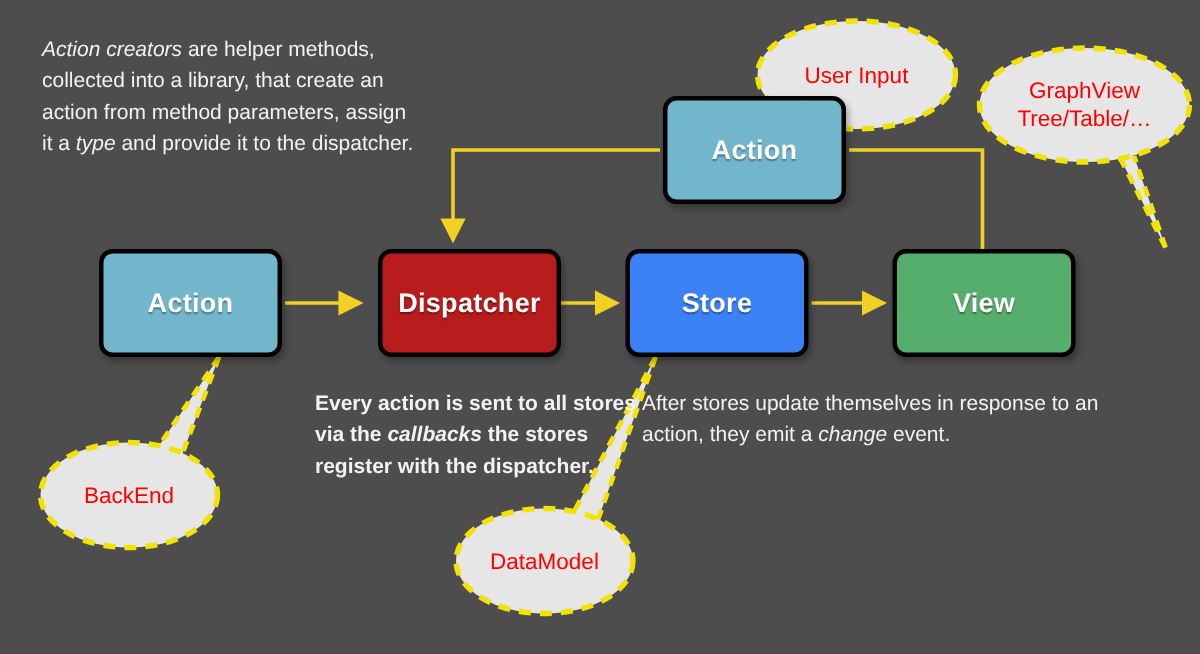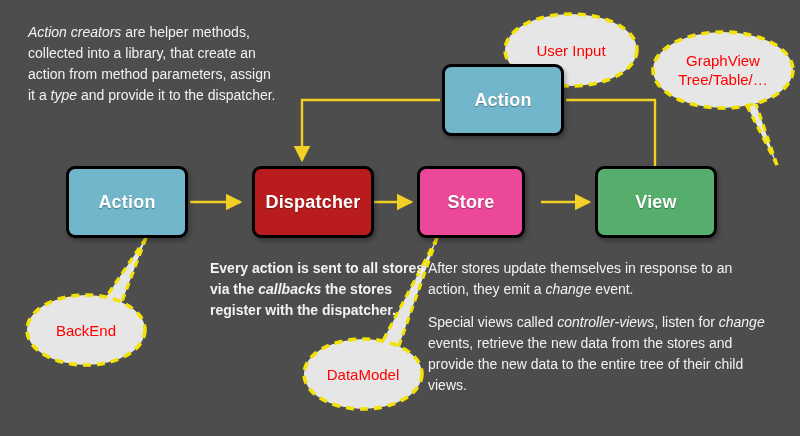--- a/index.html
+++ b/index.html
@@ -36,21 +36,21 @@
   .node-label {
     color: #ffffff;
     font-weight: bold;
     font-size: 18px;
     letter-spacing: .2px;
     text-shadow: 0 1px 1px rgba(0,0,0,.35);
     white-space: nowrap;
   }
   #node-action-left  { left: 66px;  top: 166px; width: 122px; height: 72px; background: #72b6cb; }
   #node-dispatcher   { left: 252px; top: 166px; width: 122px; height: 72px; background: #b91c1c; }
-  #node-store        { left: 417px; top: 166px; width: 108px; height: 72px; background: #ec4899; }
+  #node-store        { left: 417px; top: 166px; width: 122px; height: 72px; background: #3b82f6; }
   #node-view         { left: 595px; top: 166px; width: 122px; height: 72px; background: #55ae6c; }
   #node-action-top   { left: 442px; top: 64px;  width: 122px; height: 72px; background: #72b6cb; }
 
   
   .para {
     position: absolute;
     color: #f2f2f2;
     font-size: 14px;
     line-height: 21px;
     z-index: 3;
@@ -176,15 +176,14 @@
   <div class="callout" id="callout-backend">
     <span class="callout-text">BackEnd</span>
   </div>
   <div class="callout" id="callout-datamodel">
     <span class="callout-text">DataModel</span>
   </div>
 
   <div class="para" id="para-creators"><i>Action creators</i> are helper methods, collected into a library, that create an action from method parameters, assign it a <i>type</i> and provide it to the dispatcher.</div>
   <div class="para" id="para-every">Every action is sent to all stores via the <i>callbacks</i> the stores register with the dispatcher.</div>
   <div class="para" id="para-after">After stores update themselves in response to an action, they emit a <i>change</i> event.</div>
-  <div class="para" id="para-special">Special views called <i>controller-views</i>, listen for <i>change</i> events, retrieve the new data from the stores and provide the new data to the entire tree of their child views.</div>
 
 </div>
 
 </body></html>

